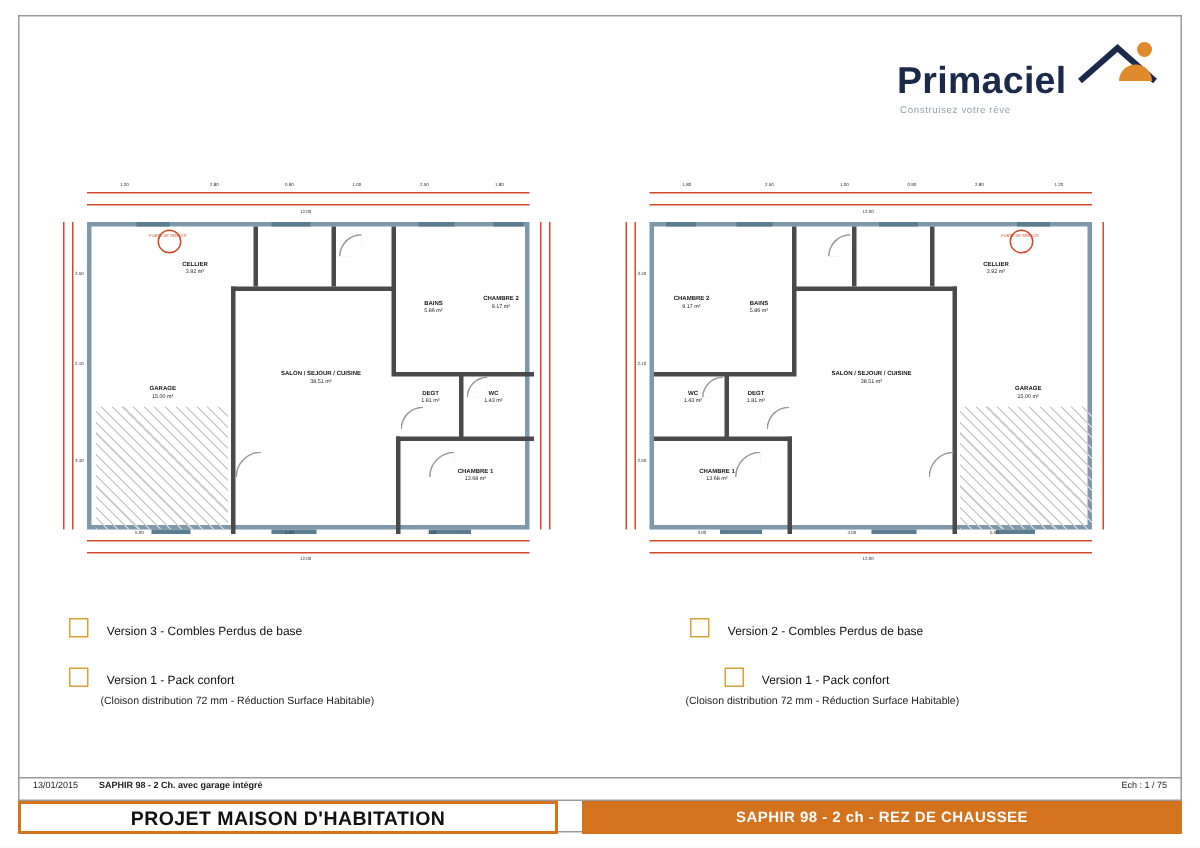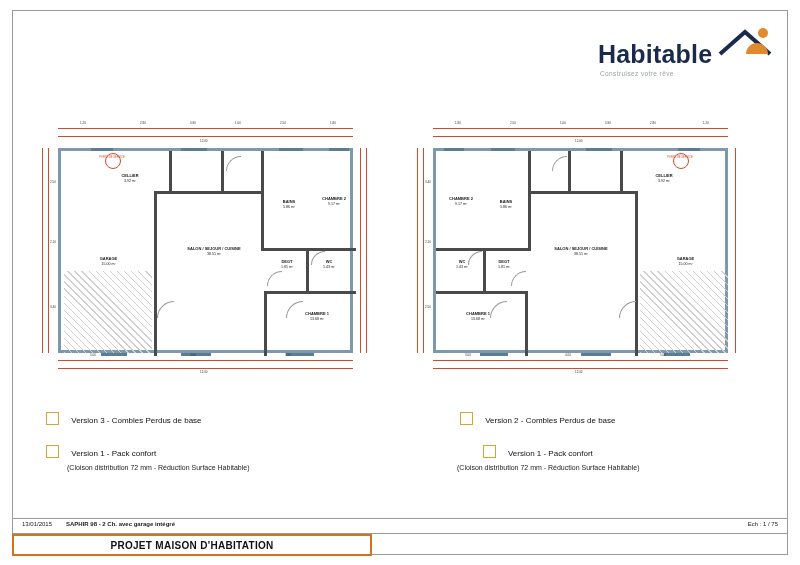--- a/index.html
+++ b/index.html
@@ -31,37 +31,37 @@
   
   .legend{position:absolute;font-size:8px;color:#111;}
   .lg-box{display:inline-block;width:11px;height:11px;border:1px solid #d8a23a;background:#fff;vertical-align:-2px;margin-right:10px;}
   .lg-row{margin-bottom:6px;white-space:nowrap;}
   .lg-note{font-size:7px;margin-left:21px;color:#222;}
   
   .ftr-line{position:absolute;left:12px;top:518px;width:776px;border-top:1px solid #9b9b9b;}
   .ftr-small{position:absolute;font-size:6px;color:#222;}
   .banner{position:absolute;left:12px;top:533px;width:776px;height:22px;border-top:1px solid #9b9b9b;}
   .banner-left{position:absolute;left:0;top:0;width:360px;height:22px;border:2px solid #d4721e;box-sizing:border-box;display:flex;align-items:center;justify-content:center;}
-  .banner-left span{font-size:10px;font-weight:bold;color:#111;letter-spacing:.3px;}
+  .banner-left span{font-size:13px;font-weight:bold;color:#111;letter-spacing:.3px;}
   .banner-right{position:absolute;right:0;top:0;width:400px;height:22px;background:#d4721e;display:flex;align-items:center;justify-content:center;}
   .banner-right span{font-size:10px;font-weight:bold;color:#ffffff;letter-spacing:.3px;}
 </style>
 </head>
 <body>
 
 <div class="page">
   <div class="frame"></div>
 
   <div class="logo">
     <svg class="logo-mark" viewBox="0 0 54 40">
       <path d="M2 30 L27 8 L52 30" fill="none" stroke="#1b2a4a" stroke-width="4"></path>
       <path d="M28 30 a11 11 0 0 1 22 0 z" fill="#e08a2e"></path>
       <circle cx="45" cy="9" r="5" fill="#e08a2e"></circle>
     </svg>
-    <div class="logo-text">Habitable</div>
+    <div class="logo-text">Primaciel</div>
     <div class="logo-sub">Construisez votre rêve</div>
   </div>
 
   <div class="plan planA">
 
     <div class="dimline" style="left:18px;top:8px;width:295px;"></div>
     <div class="dimline" style="left:18px;top:16px;width:295px;"></div>
     <div class="dimtxt" style="left:40px;top:1px;">1.20</div>
     <div class="dimtxt" style="left:100px;top:1px;">2.80</div>
     <div class="dimtxt" style="left:150px;top:1px;">0.90</div>
@@ -257,14 +257,17 @@
 
   <div class="ftr-line"></div>
   <div class="ftr-small" style="left:22px;top:521px;">13/01/2015</div>
   <div class="ftr-small" style="left:66px;top:521px;font-weight:bold;">SAPHIR 98 - 2 Ch. avec garage intégré</div>
   <div class="ftr-small" style="right:22px;top:521px;">Ech : 1 / 75</div>
 
   <div class="banner">
     <div class="banner-left">
       <span>PROJET MAISON D'HABITATION</span>
     </div>
+    <div class="banner-right">
+      <span>SAPHIR 98 - 2 ch - REZ DE CHAUSSEE</span>
+    </div>
   </div>
 </div>
 
 </body></html>

